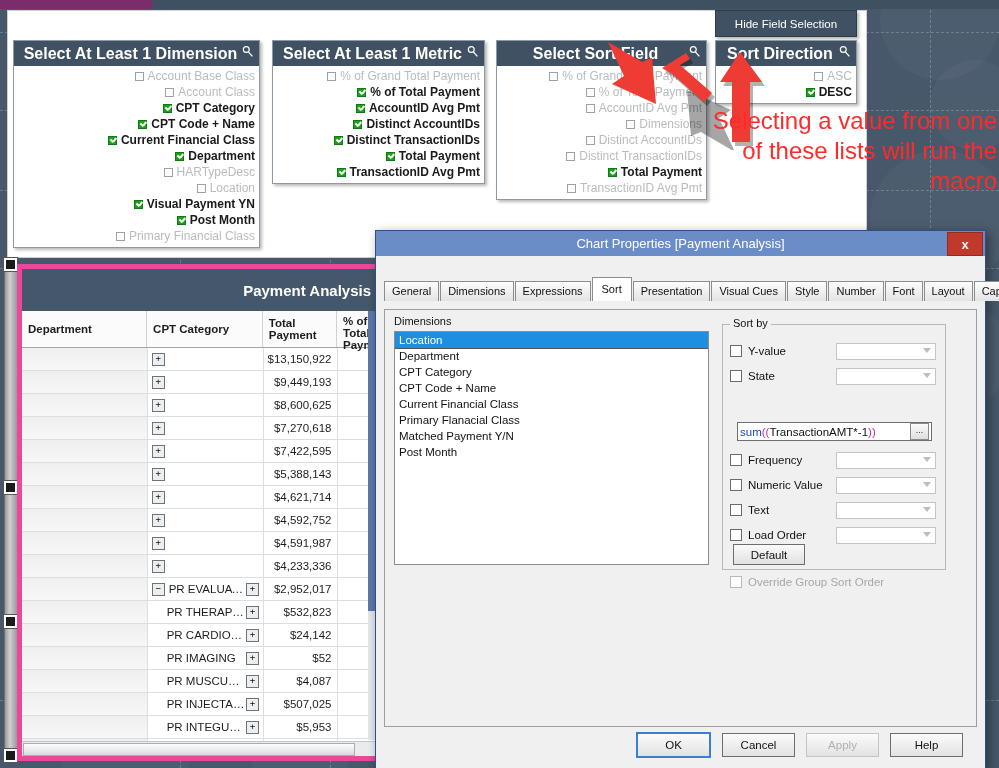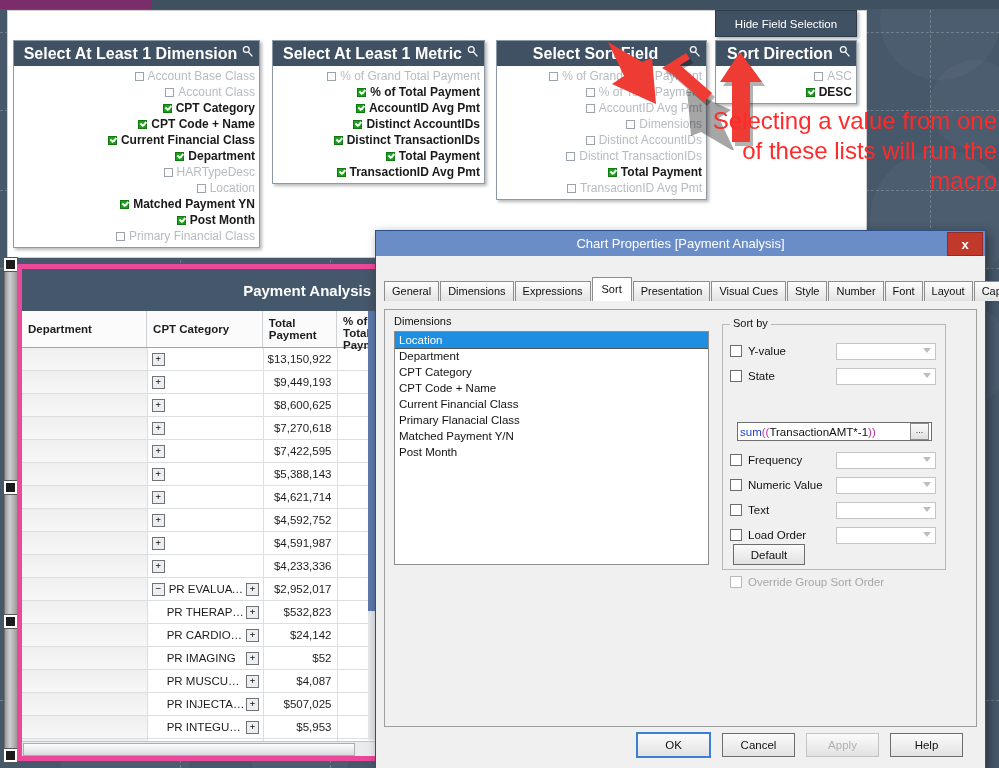--- a/index.html
+++ b/index.html
@@ -208,21 +208,21 @@
       <div class="lb-row">
         <span class="cb"></span>
         <span class="lbl">HARTypeDesc</span>
       </div>
       <div class="lb-row">
         <span class="cb"></span>
         <span class="lbl">Location</span>
       </div>
       <div class="lb-row sel">
         <span class="cb"></span>
-        <span class="lbl">Matched Payment YN</span>
+        <span class="lbl">Visual Payment YN</span>
       </div>
       <div class="lb-row sel">
         <span class="cb"></span>
         <span class="lbl">Post Month</span>
       </div>
       <div class="lb-row">
         <span class="cb"></span>
         <span class="lbl">Primary Financial Class</span>
       </div>
     </div>

